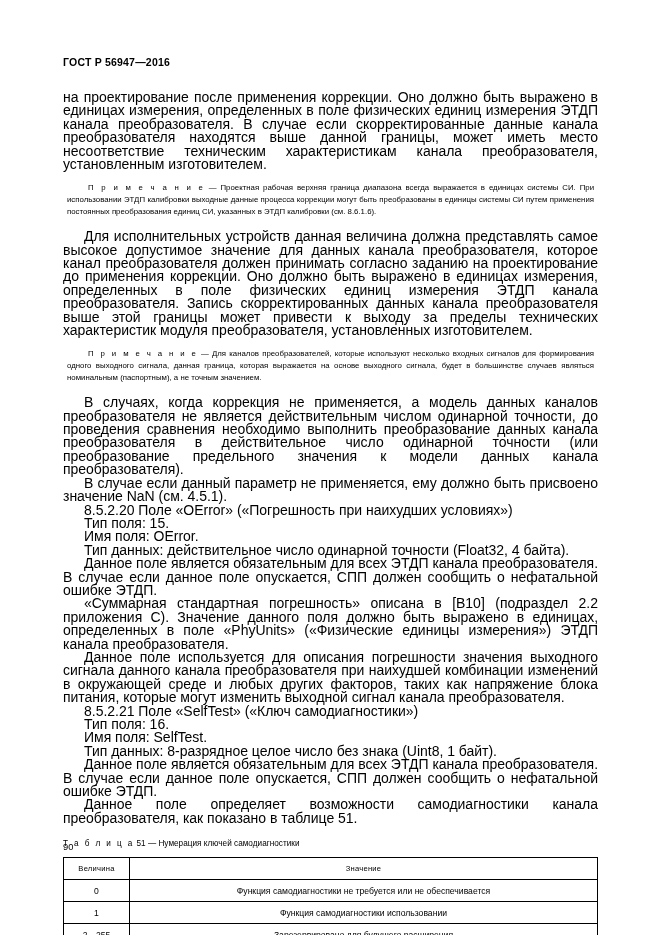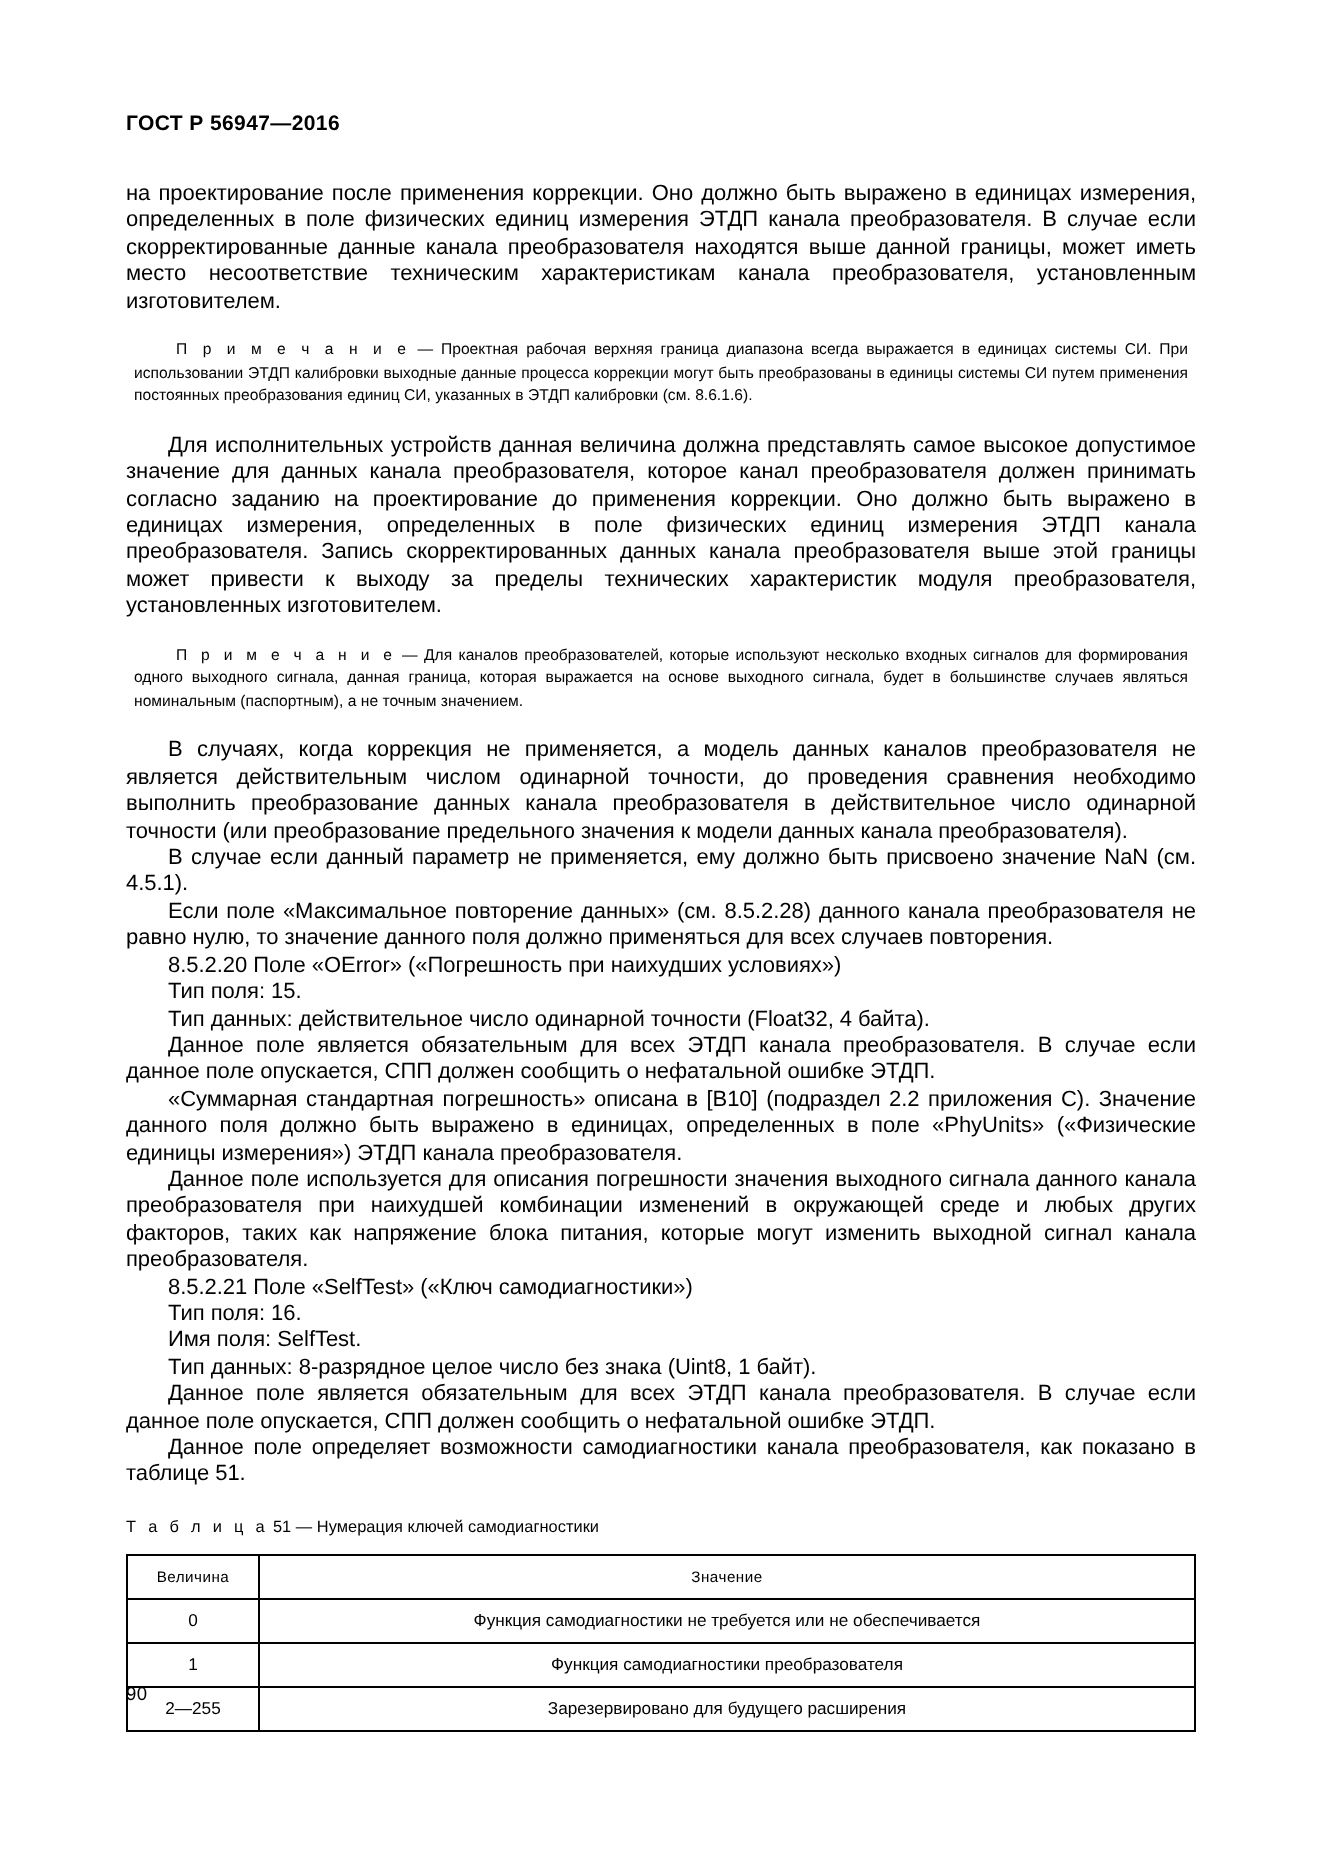--- a/index.html
+++ b/index.html
@@ -29,21 +29,21 @@
     width: 535px;
   }
   .doc-header {
     font-size: 10.5px;
     font-weight: bold;
     letter-spacing: 0.2px;
     margin: 0 0 23px 0;
     line-height: 12px;
   }
   p.body-par {
-    font-size: 11px;
+    font-size: 14px;
     line-height: 13.4px;
     margin: 0;
     text-align: justify;
     text-justify: inter-word;
     letter-spacing: -0.02px;
   }
   p.body-par.indent {
     text-indent: 21px;
   }
   p.note {
@@ -135,23 +135,23 @@
     <p class="body-par indent">Для исполнительных устройств данная величина должна представлять самое высокое допустимое значение для данных канала преобразователя, которое канал преобразователя должен принимать согласно заданию на проектирование до применения коррекции. Оно должно быть выражено в единицах измерения, определенных в поле физических единиц измерения ЭТДП канала преобразователя. Запись скорректированных данных канала преобразователя выше этой границы может привести к выходу за пределы технических характеристик модуля преобразователя, установленных изготовителем.</p>
 
     <div class="gap-md"></div>
 
     <p class="note"><span class="note-label">П р и м е ч а н и е</span><span> — Для каналов преобразователей, которые используют несколько входных сигналов для формирования одного выходного сигнала, данная граница, которая выражается на основе выходного сигнала, будет в большинстве случаев являться номинальным (паспортным), а не точным значением.</span></p>
 
     <div class="gap-lg"></div>
 
     <p class="body-par indent">В случаях, когда коррекция не применяется, а модель данных каналов преобразователя не является действительным числом одинарной точности, до проведения сравнения необходимо выполнить преобразование данных канала преобразователя в действительное число одинарной точности (или преобразование предельного значения к модели данных канала преобразователя).</p>
     <p class="body-par indent">В случае если данный параметр не применяется, ему должно быть присвоено значение NaN (см. 4.5.1).</p>
-    <p class="body-par indent">Если поле «Максимальное повторение данных» (см. 8.5.2.28) данного канала преобразователя не равно нулю, то значение данного поля должно применяться для всех случаев повторения.</p>
     <p class="body-par indent">8.5.2.20 Поле «OError» («Погрешность при наихудших условиях»)</p>
     <p class="body-par indent">Тип поля: 15.</p>
+    <p class="body-par indent">Имя поля: OError.</p>
     <p class="body-par indent">Тип данных: действительное число одинарной точности (Float32, 4 байта).</p>
     <p class="body-par indent">Данное поле является обязательным для всех ЭТДП канала преобразователя. В случае если данное поле опускается, СПП должен сообщить о нефатальной ошибке ЭТДП.</p>
     <p class="body-par indent">«Суммарная стандартная погрешность» описана в [B10] (подраздел 2.2 приложения C). Значение данного поля должно быть выражено в единицах, определенных в поле «PhyUnits» («Физические единицы измерения») ЭТДП канала преобразователя.</p>
     <p class="body-par indent">Данное поле используется для описания погрешности значения выходного сигнала данного канала преобразователя при наихудшей комбинации изменений в окружающей среде и любых других факторов, таких как напряжение блока питания, которые могут изменить выходной сигнал канала преобразователя.</p>
     <p class="body-par indent">8.5.2.21 Поле «SelfTest» («Ключ самодиагностики»)</p>
     <p class="body-par indent">Тип поля: 16.</p>
     <p class="body-par indent">Имя поля: SelfTest.</p>
     <p class="body-par indent">Тип данных: 8-разрядное целое число без знака (Uint8, 1 байт).</p>
     <p class="body-par indent">Данное поле является обязательным для всех ЭТДП канала преобразователя. В случае если данное поле опускается, СПП должен сообщить о нефатальной ошибке ЭТДП.</p>
     <p class="body-par indent">Данное поле определяет возможности самодиагностики канала преобразователя, как показано в таблице 51.</p>
@@ -167,21 +167,21 @@
           <th class="col-mean" style="text-align:center;padding-left:0;margin-top:48px;">Значение</th>
         </tr>
       </thead>
       <tbody>
         <tr>
           <td class="col-val head-sep">0</td>
           <td class="col-mean head-sep">Функция самодиагностики не требуется или не обеспечивается</td>
         </tr>
         <tr>
           <td class="col-val">1</td>
-          <td class="col-mean">Функция самодиагностики преобразователя</td>
+          <td class="col-mean">Функция самодиагностики использовании</td>
         </tr>
         <tr>
           <td class="col-val">2—255</td>
           <td class="col-mean">Зарезервировано для будущего расширения</td>
         </tr>
       </tbody>
     </table>
 
   </div>
 

